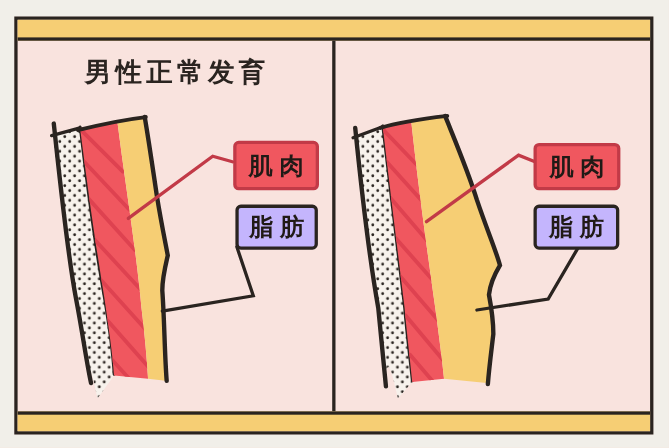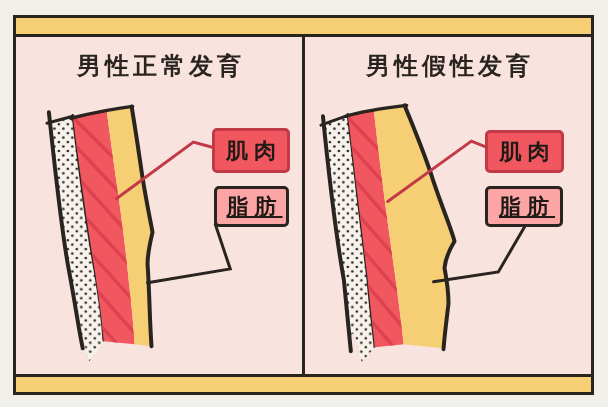--- a/index.html
+++ b/index.html
@@ -34,21 +34,21 @@
   .illus{position:absolute;left:0;top:0;width:100%;height:100%;}
   .tag{
     position:absolute;
     display:flex;align-items:center;justify-content:center;
     font-size:22px;font-weight:700;color:#201a16;
     letter-spacing:6px;text-indent:6px;
     border-radius:5px;box-sizing:border-box;
     white-space:nowrap;
   }
   .tag-muscle{background:#f0575f;border:3px solid #c23a47;text-align:center;}
-  .tag-fat{background:#fca5a5;border:3px solid #2a2420;text-decoration:underline;}
+  .tag-fat{background:#c4b5fd;border:3px solid #2a2420;}
   .pL .tag-muscle{left:196px;top:91px;width:78px;height:45px;}
   .pL .tag-fat{left:198px;top:149px;width:75px;height:41px;}
   .pR .tag-muscle{left:180px;top:93px;width:79px;height:43px;}
   .pR .tag-fat{left:180px;top:149px;width:78px;height:41px;}
 </style>
 </head>
 <body>
 
 <div class="frame">
   <div class="accent-bar top"></div>
@@ -104,21 +104,20 @@
         <span>肌肉</span>
       </div>
       <div class="tag tag-fat">
         <span>脂肪</span>
       </div>
     </section>
 
     <div class="divider"></div>
 
     <section class="panel pR">
-      <div class="panel-title">男性假性发育</div>
 
       <svg class="illus" viewBox="0 0 287 340" preserveAspectRatio="none">
         <defs>
           <pattern id="dotsR" width="9" height="9" patternUnits="userSpaceOnUse">
             <circle cx="2.5" cy="2.5" r="1.3" fill="#2a2420"></circle>
             <circle cx="7" cy="7" r="1.3" fill="#2a2420"></circle>
           </pattern>
           <clipPath id="clipRedR">
             <path d="M 43 78 L 69 73 C 75 130, 84 195, 91 245 C 94 268, 97 290, 99 310 L 70 313 C 68 292, 65 268, 63 245 C 57 195, 49 130, 43 78 Z"></path>
           </clipPath>

